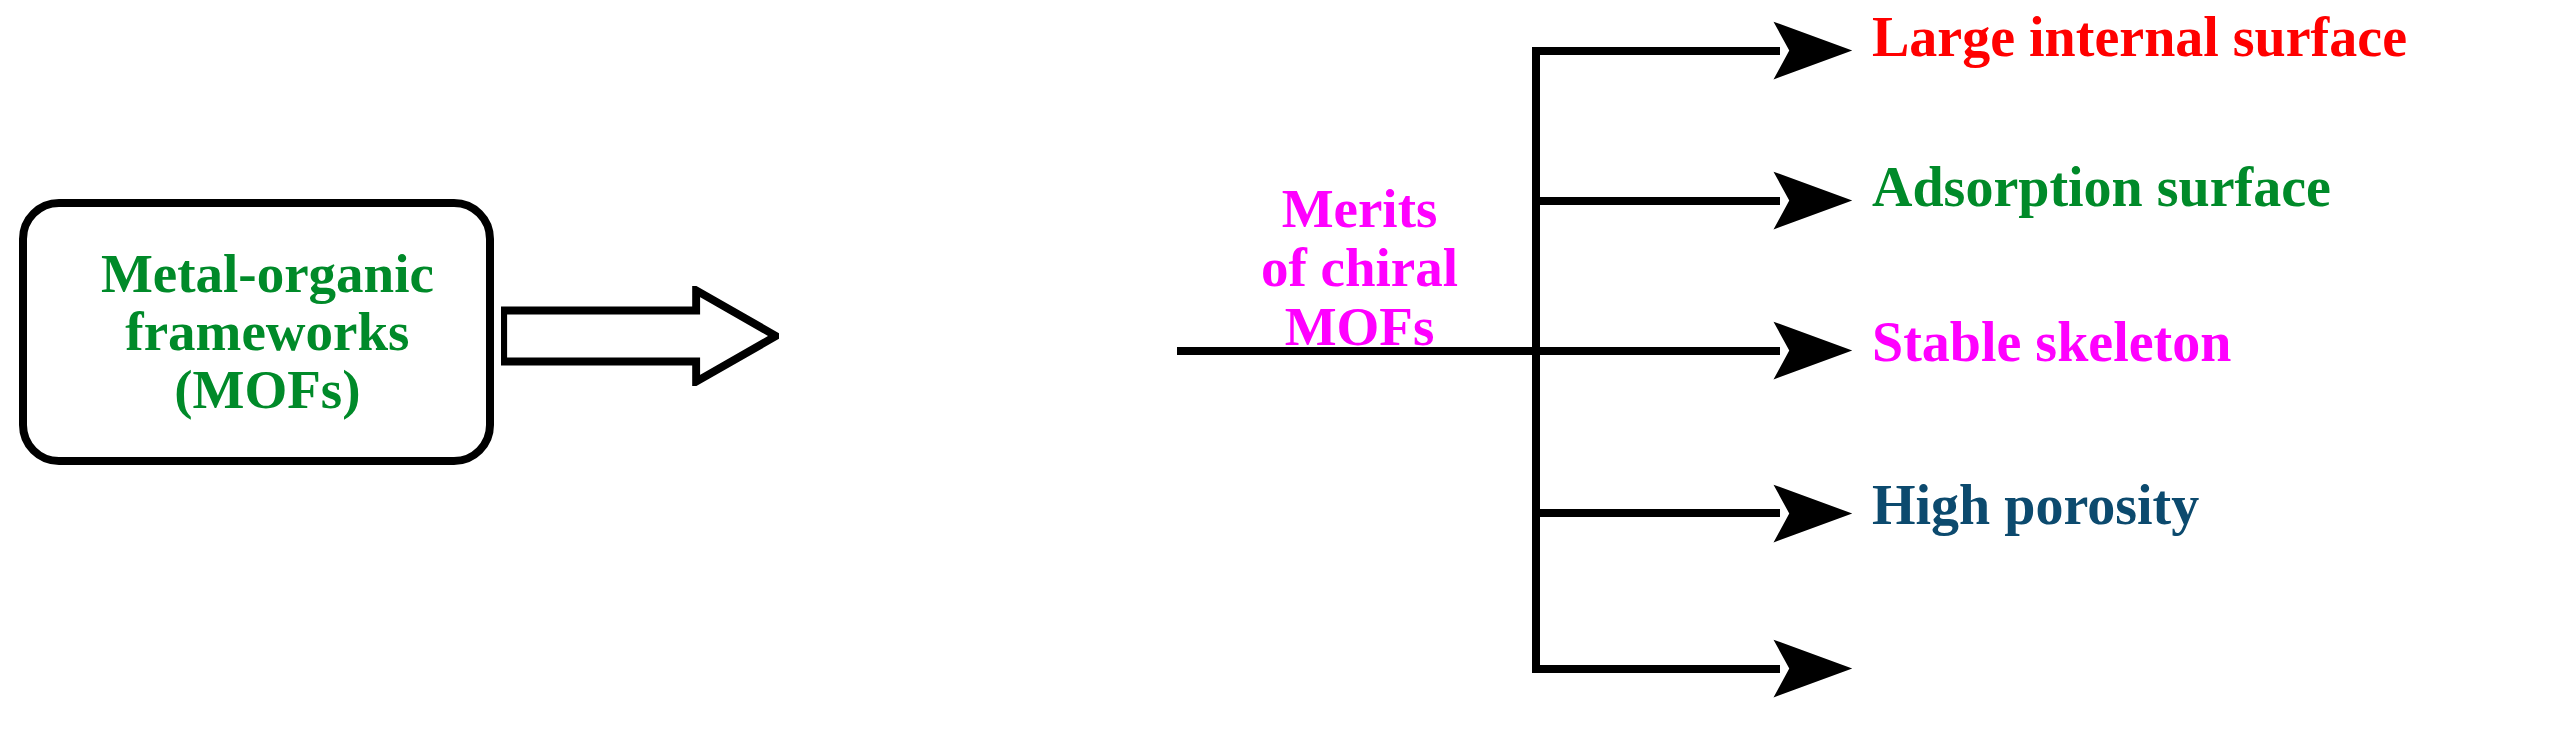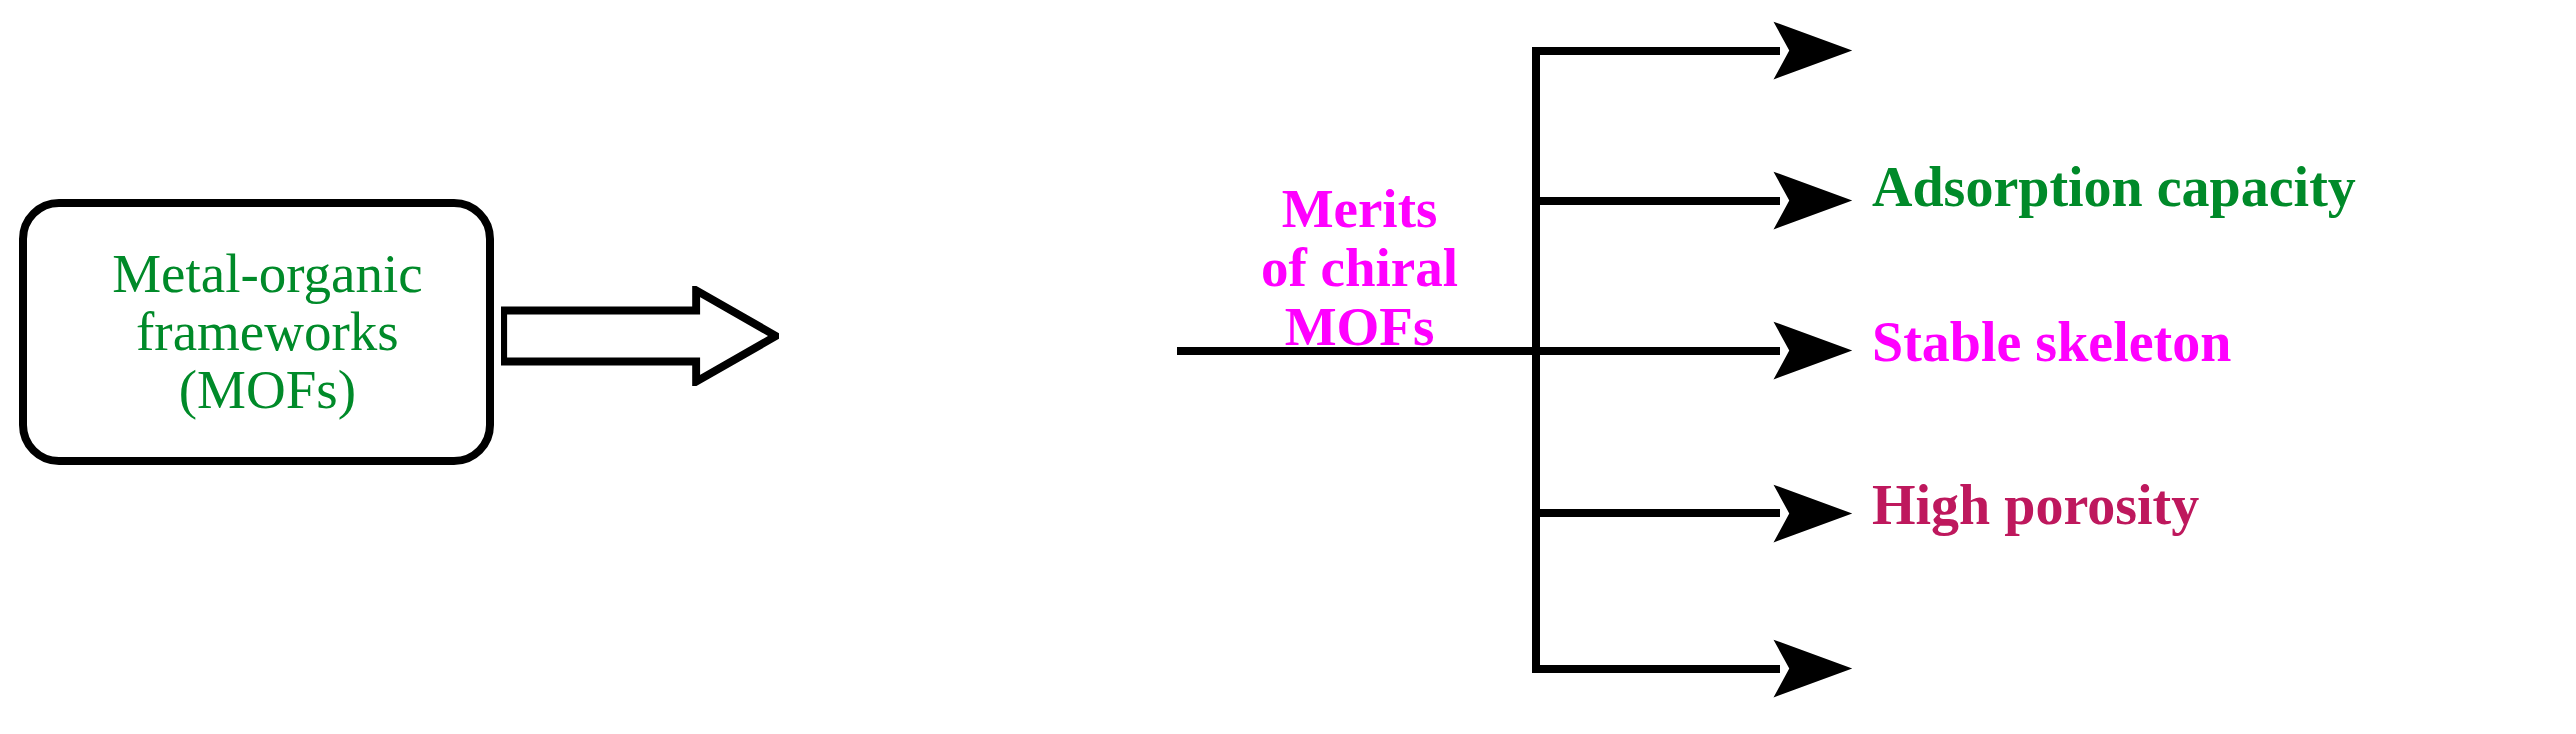--- a/index.html
+++ b/index.html
@@ -24,21 +24,21 @@
     box-sizing: border-box;
     border: 8px solid #000000;
     border-radius: 40px;
     background: #ffffff;
     display: flex;
     align-items: center;
     justify-content: center;
     text-align: center;
   }
   .node-text {
-    font-weight: normal;
+    font-weight: bold;
     line-height: 1.06;
     letter-spacing: 0px;
     white-space: pre-line;
     margin-left: 21px;
   }
 
   #box-mof {
     left: 19.4px;
     top: 199px;
     width: 475px;
@@ -137,44 +137,45 @@
   <div class="h-line" style="left:1177px; top:347px; width:362px;"></div>
 
   <div class="v-line" style="left:1532px; top:47px; height:626px;"></div>
 
   <div class="h-line" style="left:1532px; top:47px; width:248px;"></div>
   <div class="branch-head" style="left:1770px; top:16px;">
     <svg width="84" height="69" viewBox="0 0 96 78" xmlns="http://www.w3.org/2000/svg">
       <polygon points="4,6 94,39 4,72 22,39" fill="#000000"></polygon>
     </svg>
   </div>
+  <div class="merit-label" style="top:8.8px; color:#FF0000;">Large internal surface</div>
 
   <div class="h-line" style="left:1532px; top:197px; width:248px;"></div>
   <div class="branch-head" style="left:1770px; top:166px;">
     <svg width="84" height="69" viewBox="0 0 96 78" xmlns="http://www.w3.org/2000/svg">
       <polygon points="4,6 94,39 4,72 22,39" fill="#000000"></polygon>
     </svg>
   </div>
-  <div class="merit-label" style="top:159px; color:#008A29;">Adsorption capacity</div>
+  <div class="merit-label" style="top:159px; color:#008A29;">Adsorption surface</div>
 
   <div class="h-line" style="left:1532px; top:347px; width:248px;"></div>
   <div class="branch-head" style="left:1770px; top:316px;">
     <svg width="84" height="69" viewBox="0 0 96 78" xmlns="http://www.w3.org/2000/svg">
       <polygon points="4,6 94,39 4,72 22,39" fill="#000000"></polygon>
     </svg>
   </div>
   <div class="merit-label" style="top:314px; color:#FF00FF;">Stable skeleton</div>
 
   <div class="h-line" style="left:1532px; top:509px; width:248px;"></div>
   <div class="branch-head" style="left:1770px; top:479px;">
     <svg width="84" height="69" viewBox="0 0 96 78" xmlns="http://www.w3.org/2000/svg">
       <polygon points="4,6 94,39 4,72 22,39" fill="#000000"></polygon>
     </svg>
   </div>
-  <div class="merit-label" style="top:477px; color:#be185d;">High porosity</div>
+  <div class="merit-label" style="top:477px; color:#0c4a6e;">High porosity</div>
 
   <div class="h-line" style="left:1532px; top:665px; width:248px;"></div>
   <div class="branch-head" style="left:1770px; top:634px;">
     <svg width="84" height="69" viewBox="0 0 96 78" xmlns="http://www.w3.org/2000/svg">
       <polygon points="4,6 94,39 4,72 22,39" fill="#000000"></polygon>
     </svg>
   </div>
 
 </div>
 

